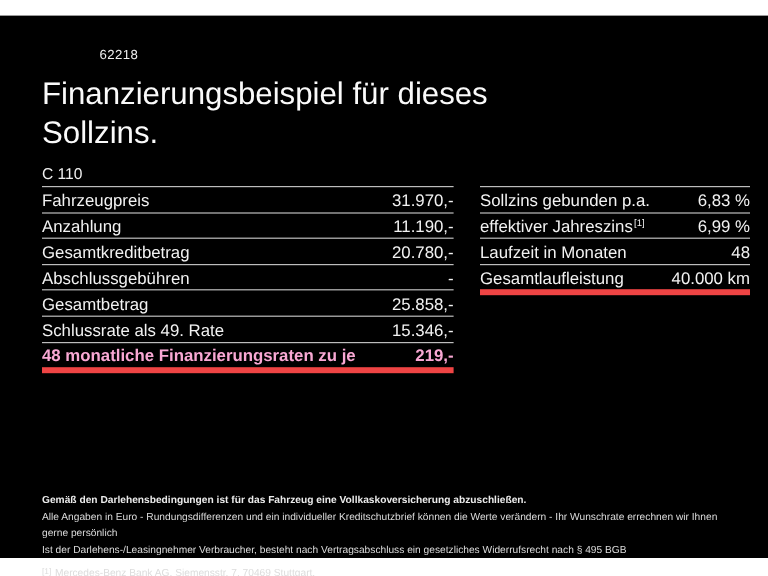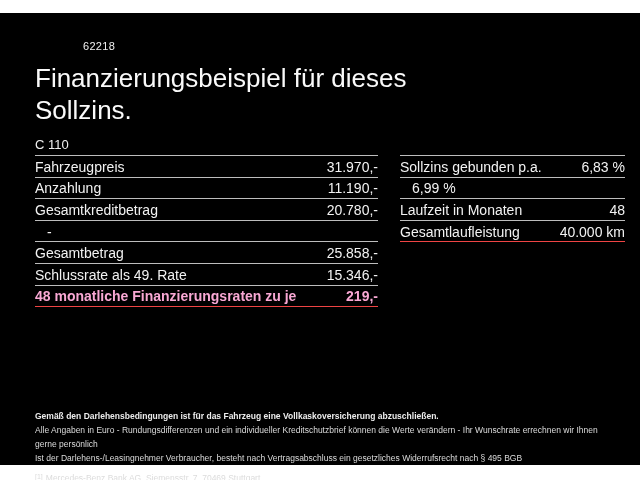--- a/index.html
+++ b/index.html
@@ -26,21 +26,21 @@
     font-size: 26px; line-height: 32px; font-weight: 400;
     color: #fafafa;
   }
   .model {
     position: absolute; left: 35px; top: 137px;
     font-size: 13px; color: #f0f0f0;
   }
 
   .fin-table {
     position: absolute; top: 155px;
-    border-bottom: 1px solid #ef4444;
+    border-bottom: 5px solid #ef4444;
   }
   .fin-table.left  { left: 35px;  width: 343px; }
   .fin-table.right { left: 400px; width: 225px; }
   .fin-row {
     display: flex; justify-content: space-between; align-items: center;
     height: 21.6px; box-sizing: border-box;
     border-top: 1px solid #bdbdbd;
     font-size: 14px; color: #f2f2f2;
     padding-top: 1px;
   }
@@ -78,20 +78,21 @@
   </div>
   <div class="fin-row">
     <span class="lbl">Anzahlung</span>
     <span class="val">11.190,-</span>
   </div>
   <div class="fin-row">
     <span class="lbl">Gesamtkreditbetrag</span>
     <span class="val">20.780,-</span>
   </div>
   <div class="fin-row">
+    <span class="lbl">Abschlussgebühren</span>
     <span class="val">-</span>
   </div>
   <div class="fin-row">
     <span class="lbl">Gesamtbetrag</span>
     <span class="val">25.858,-</span>
   </div>
   <div class="fin-row">
     <span class="lbl">Schlussrate als 49. Rate</span>
     <span class="val">15.346,-</span>
   </div>
@@ -100,20 +101,21 @@
     <span class="val">219,-</span>
   </div>
 </div>
 
 <div class="fin-table right">
   <div class="fin-row">
     <span class="lbl">Sollzins gebunden p.a.</span>
     <span class="val">6,83 %</span>
   </div>
   <div class="fin-row">
+    <span class="lbl"><span>effektiver Jahreszins</span><span class="sup">[1]</span></span>
     <span class="val">6,99 %</span>
   </div>
   <div class="fin-row">
     <span class="lbl">Laufzeit in Monaten</span>
     <span class="val">48</span>
   </div>
   <div class="fin-row">
     <span class="lbl">Gesamtlaufleistung</span>
     <span class="val">40.000 km</span>
   </div>

